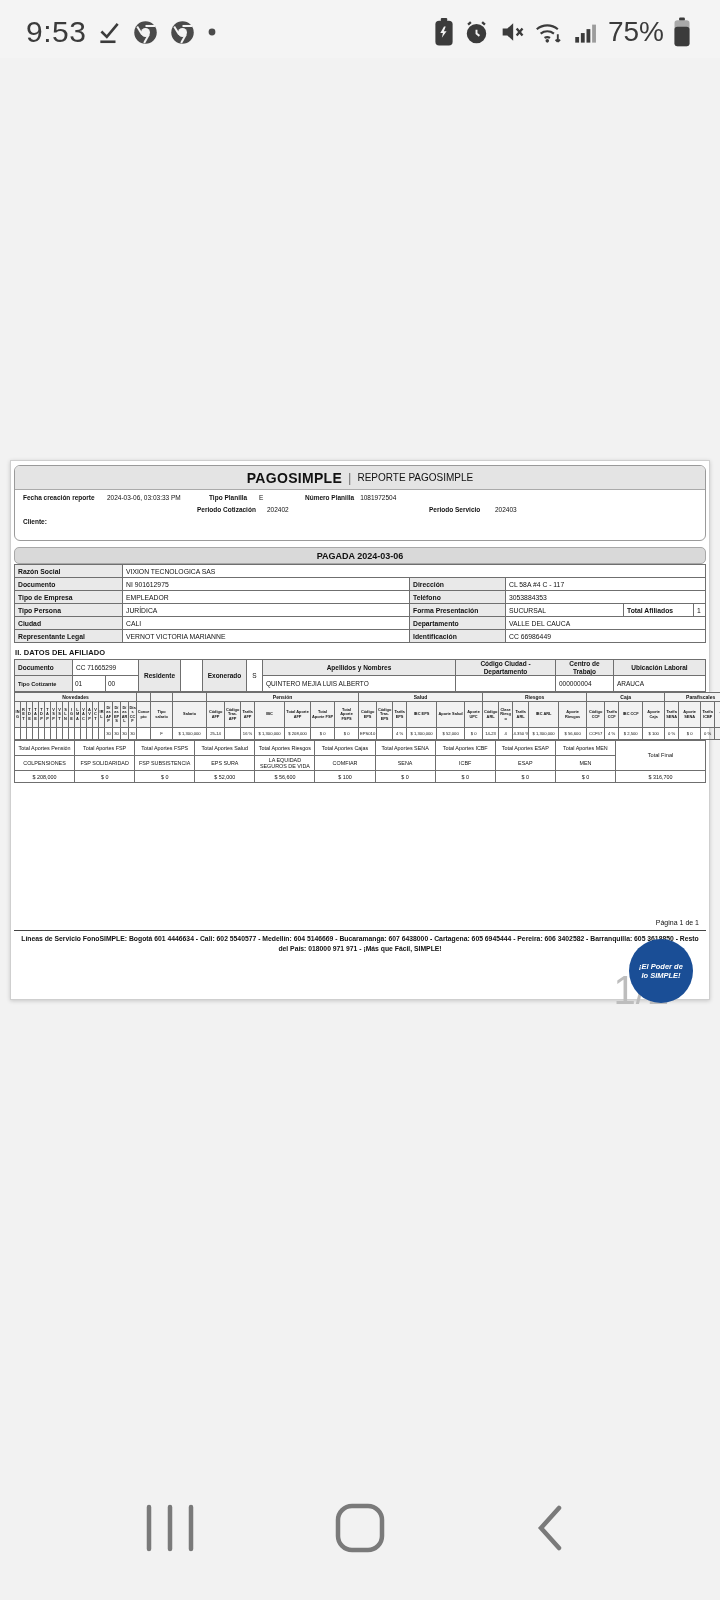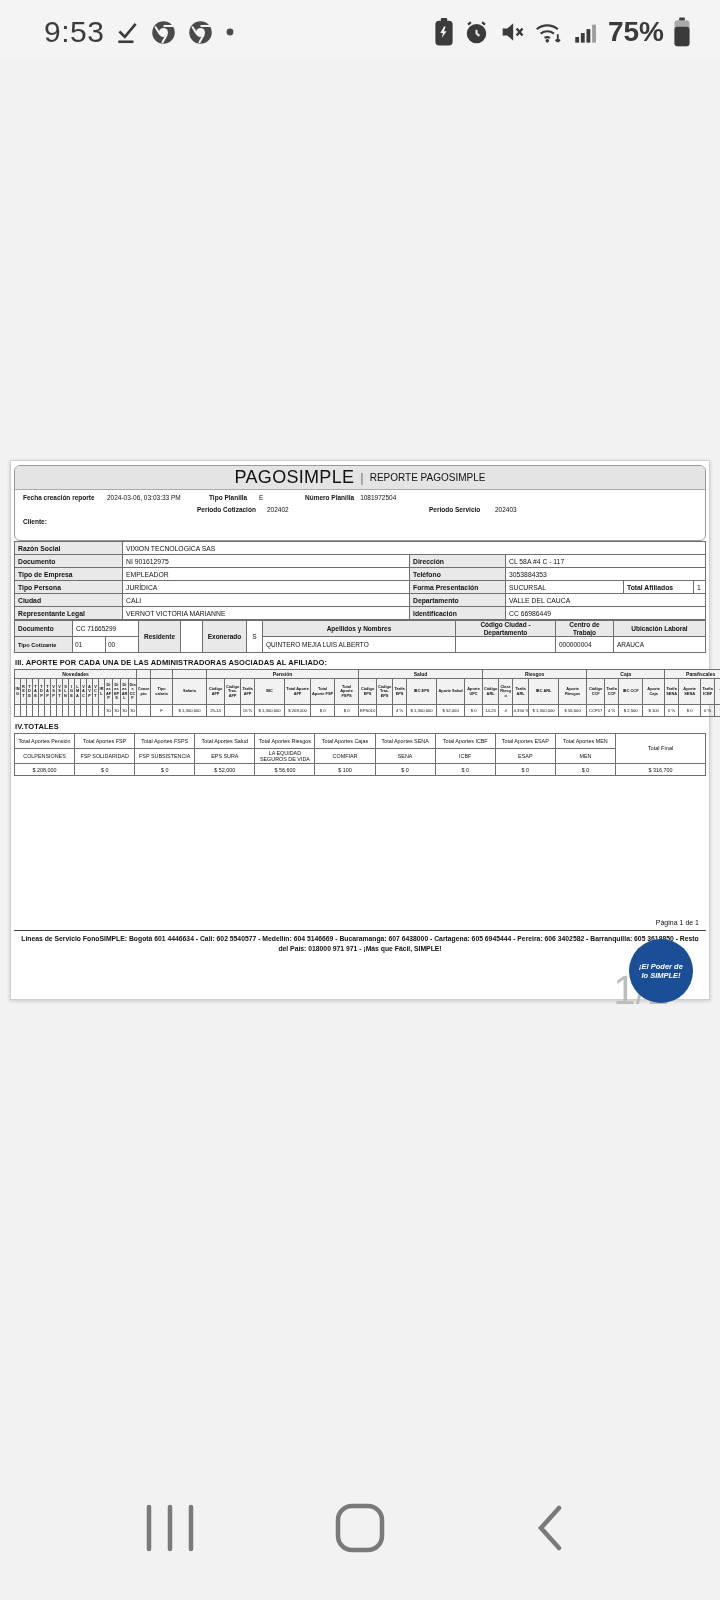--- a/index.html
+++ b/index.html
@@ -1,24 +1,24 @@
 <!DOCTYPE html>
 <html><head>
 <meta charset="utf-8">
 <style>
   * { margin:0; padding:0; box-sizing:border-box; }
   html,body { width:720px; height:1600px; }
   body { font-family:"Liberation Sans", sans-serif; background:#f4f4f4; color:#222; overflow:hidden; }
   .phone { width:720px; height:1600px; display:flex; flex-direction:column; background:#f4f4f4; }
 
   
-  .status-bar { height:58px; display:flex; align-items:center; padding:6px 28px 0 44px; color:#3b3b3b; }
+  .status-bar { height:58px; display:flex; align-items:center; padding:6px 28px 0 26px; color:#3b3b3b; }
   .sb-left { display:flex; align-items:center; gap:10px; }
   .sb-time { font-size:30px; letter-spacing:.5px; }
-  .sb-right { margin-left:auto; display:flex; align-items:center; gap:8px;font-weight:bold; }
+  .sb-right { margin-left:auto; display:flex; align-items:center; gap:8px; }
   .sb-batt-pct { font-size:28px; color:#3b3b3b; }
   .sb-icon svg { display:block; }
 
   
   .app-bar { height:95px; display:flex; align-items:center; padding:0 26px 0 30px; }
   .ab-back { width:52px; height:52px; display:flex; align-items:center; justify-content:center; }
   .ab-title { font-size:43px; font-weight:700; color:#141414; letter-spacing:-1px; margin-left:16px; white-space:nowrap; overflow:hidden; }
   .ab-actions { margin-left:auto; display:flex; align-items:center; gap:30px; }
   .ab-btn { width:48px; height:48px; display:flex; align-items:center; justify-content:center; }
 
@@ -30,21 +30,21 @@
 
   
   .doc-header { border:1px solid #9a9a9a; border-radius:6px; overflow:hidden; display:flex; height:76px; }
   .logo-cell { width:272px; background:#fff; border-right:1px solid #bbb; position:relative; }
   .logo-box { position:absolute; left:9px; top:9px; width:106px; height:53px; background:#1565d8; border-radius:5px;
               display:flex; align-items:center; justify-content:center; }
   .logo-text { color:#fff; font-weight:700; font-size:26px; letter-spacing:-.5px; position:relative; }
   .logo-text .idot { position:absolute; left:15.5px; top:1px; width:5px; height:5px; background:#ffd200; border-radius:50%; }
   .hdr-right { flex:1; display:flex; flex-direction:column; }
   .hdr-strip { background:#e4e4e4; border-bottom:1px solid #aaa; height:24px; display:flex; align-items:center; justify-content:center; gap:6px; }
-  .hdr-strip .t1 { font-size:18px; font-weight:400; letter-spacing:.3px; }
+  .hdr-strip .t1 { font-size:14px; font-weight:700; letter-spacing:.3px; }
   .hdr-strip .sep { color:#777; font-size:13px; font-weight:300; }
   .hdr-strip .t2 { font-size:10px; }
   .hdr-meta { flex:1; padding:4px 8px 0 8px; }
   .meta-row { display:flex; gap:6px; font-size:6.5px; margin-bottom:5px; }
   .meta-row b { font-weight:700; }
   .m-fecha-l{width:78px}.m-fecha-v{width:96px}.m-tipopl-l{width:44px}.m-tipopl-v{width:40px}
   .meta-row2 { padding-left:174px; }
   .m-percot-l{width:64px}.m-percot-v{width:80px; }
   .m-perser-l{width:60px; margin-left:76px;}
   .cliente { font-size:6.5px; font-weight:700; margin-top:3px; }
@@ -212,20 +212,21 @@
                 <b class="m-percot-l">Periodo Cotización</b>
                 <span class="m-percot-v">202402</span>
                 <b class="m-perser-l">Periodo Servicio</b>
                 <span>202403</span>
               </div>
               <div class="cliente">Cliente:</div>
             </div>
           </div>
         </div>
 
+        <div class="banner">PAGADA 2024-03-06</div>
 
         <table class="t1">
           <colgroup>
               <col style="width:108px">
               <col style="width:287px">
               <col style="width:96px">
               <col style="width:118px">
               <col style="width:70px">
               <col>
             </colgroup>
@@ -262,20 +263,21 @@
           </tr>
           <tr>
             <td class="lbl">Representante Legal</td>
             <td>VERNOT VICTORIA MARIANNE</td>
             <td class="lbl">Identificación</td>
             <td colspan="3">CC 66986449</td>
           </tr>
         </tbody>
           </table>
 
+        <div class="sec-title">II. DATOS DEL AFILIADO</div>
         <table class="t2">
           <colgroup>
               <col style="width:58px">
               <col style="width:66px">
               <col style="width:42px">
               <col style="width:22px">
               <col style="width:44px">
               <col style="width:16px">
               <col>
               <col style="width:100px">
@@ -304,21 +306,20 @@
                   </div>
             </td>
             <td>QUINTERO MEJIA LUIS ALBERTO</td>
             <td></td>
             <td>000000004</td>
             <td>ARAUCA</td>
           </tr>
         </tbody>
           </table>
 
-        <div class="sec-title">III. APORTE POR CADA UNA DE LAS ADMINISTRADORAS ASOCIADAS AL AFILIADO:</div>
         <table class="t3" id="t3">
             <colgroup>
               <col style="width: 6px;">
               <col style="width: 6px;">
               <col style="width: 6px;">
               <col style="width: 6px;">
               <col style="width: 6px;">
               <col style="width: 6px;">
               <col style="width: 6px;">
               <col style="width: 6px;">
@@ -471,21 +472,20 @@
                 <td class="val">$ 2,500</td>
                 <td class="val">$ 100</td>
                 <td class="val">0 %</td>
                 <td class="val">$ 0</td>
                 <td class="val">0 %</td>
                 <td class="val">$ 0</td>
               </tr>
             </tbody>
           </table>
 
-        <div class="sec-title">IV.TOTALES</div>
         <table class="t4" id="t4">
             <tbody>
               <tr>
                 <th class="h">Total Aportes Pensión</th>
                 <th class="h">Total Aportes FSP</th>
                 <th class="h">Total Aportes FSPS</th>
                 <th class="h">Total Aportes Salud</th>
                 <th class="h">Total Aportes Riesgos</th>
                 <th class="h">Total Aportes Cajas</th>
                 <th class="h">Total Aportes SENA</th>

